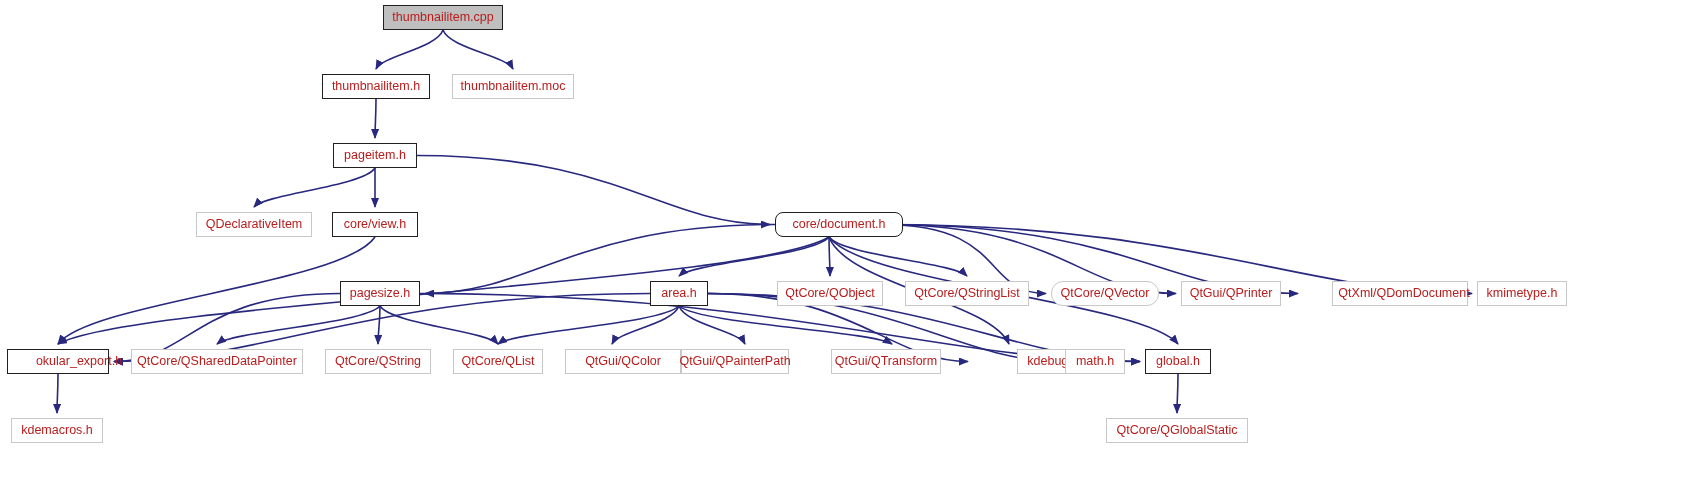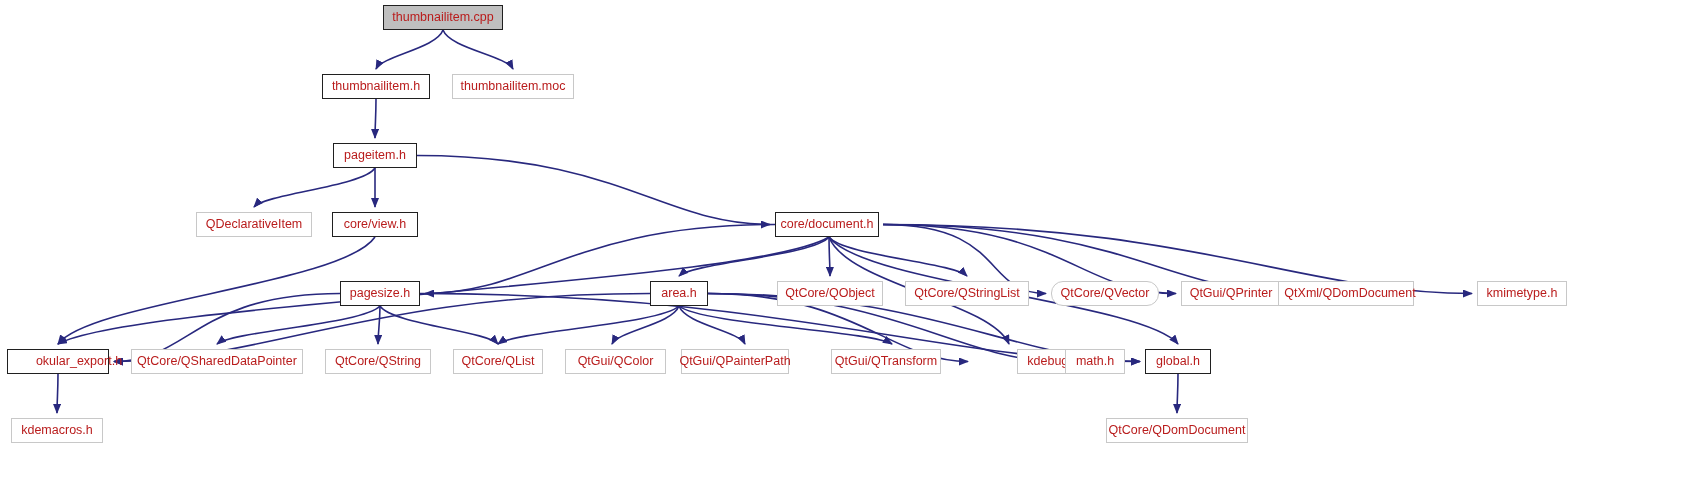--- a/index.html
+++ b/index.html
@@ -86,35 +86,35 @@
         <path d="M1178,374 C1177.9,392.48 1177.1,399.52 1177,413" marker-end="url(#arrow)"></path>
       </g>
   </svg>
   <div id="node-layer">
       <div class="node current" style="left: 383px; top: 5px; width: 120px;">thumbnailitem.cpp</div>
       <div class="node bold" style="left: 322px; top: 74px; width: 108px;">thumbnailitem.h</div>
       <div class="node" style="left: 452px; top: 74px; width: 122px;">thumbnailitem.moc</div>
       <div class="node bold" style="left: 333px; top: 143px; width: 84px;">pageitem.h</div>
       <div class="node" style="left: 196px; top: 212px; width: 116px;">QDeclarativeItem</div>
       <div class="node bold" style="left: 332px; top: 212px; width: 86px;">core/view.h</div>
-      <div class="node bold" style="left: 775px; top: 212px; width: 104px;">core/document.h</div>
+      <div class="node bold" style="left: 775px; top: 212px; width: 128px; border-radius: 8px;">core/document.h</div>
       <div class="node bold" style="left: 340px; top: 281px; width: 80px;">pagesize.h</div>
       <div class="node bold" style="left: 650px; top: 281px; width: 58px;">area.h</div>
       <div class="node" style="left: 777px; top: 281px; width: 106px;">QtCore/QObject</div>
       <div class="node" style="left: 905px; top: 281px; width: 124px;">QtCore/QStringList</div>
       <div class="node" style="left: 1051px; top: 281px; width: 108px; border-radius: 12px;">QtCore/QVector</div>
       <div class="node" style="left: 1181px; top: 281px; width: 100px;">QtGui/QPrinter</div>
-      <div class="node" style="left: 1278px; top: 281px; width: 136px; padding-left: 8px;">QtXml/QDomDocument</div>
+      <div class="node" style="left: 1332px; top: 281px; width: 136px; padding-left: 8px;">QtXml/QDomDocument</div>
       <div class="node" style="left: 1477px; top: 281px; width: 90px;">kmimetype.h</div>
       <div class="node bold" style="left: 7px; top: 349px; width: 102px; padding-left: 42px;">okular_export.h</div>
       <div class="node" style="left: 131px; top: 349px; width: 172px;">QtCore/QSharedDataPointer</div>
       <div class="node" style="left: 325px; top: 349px; width: 106px;">QtCore/QString</div>
       <div class="node" style="left: 453px; top: 349px; width: 90px;">QtCore/QList</div>
-      <div class="node" style="left: 565px; top: 349px; width: 101px;">QtGui/QColor</div>
+      <div class="node" style="left: 565px; top: 349px; width: 116px;">QtGui/QColor</div>
       <div class="node" style="left: 681px; top: 349px; width: 108px;">QtGui/QPainterPath</div>
       <div class="node" style="left: 831px; top: 349px; width: 110px;">QtGui/QTransform</div>
       <div class="node" style="left: 973px; top: 349px; width: 72px; margin-left: 44px;">kdebug.h</div>
       <div class="node" style="left: 1065px; top: 349px; width: 60px;">math.h</div>
       <div class="node bold" style="left: 1145px; top: 349px; width: 66px;">global.h</div>
       <div class="node" style="left: 11px; top: 418px; width: 92px;">kdemacros.h</div>
-      <div class="node" style="left: 1106px; top: 418px; width: 142px;">QtCore/QDomDocument</div>
+      <div class="node" style="left: 1106px; top: 418px; width: 142px;">QtCore/QGlobalStatic</div>
     </div>
 </div>
 
 </body></html>

